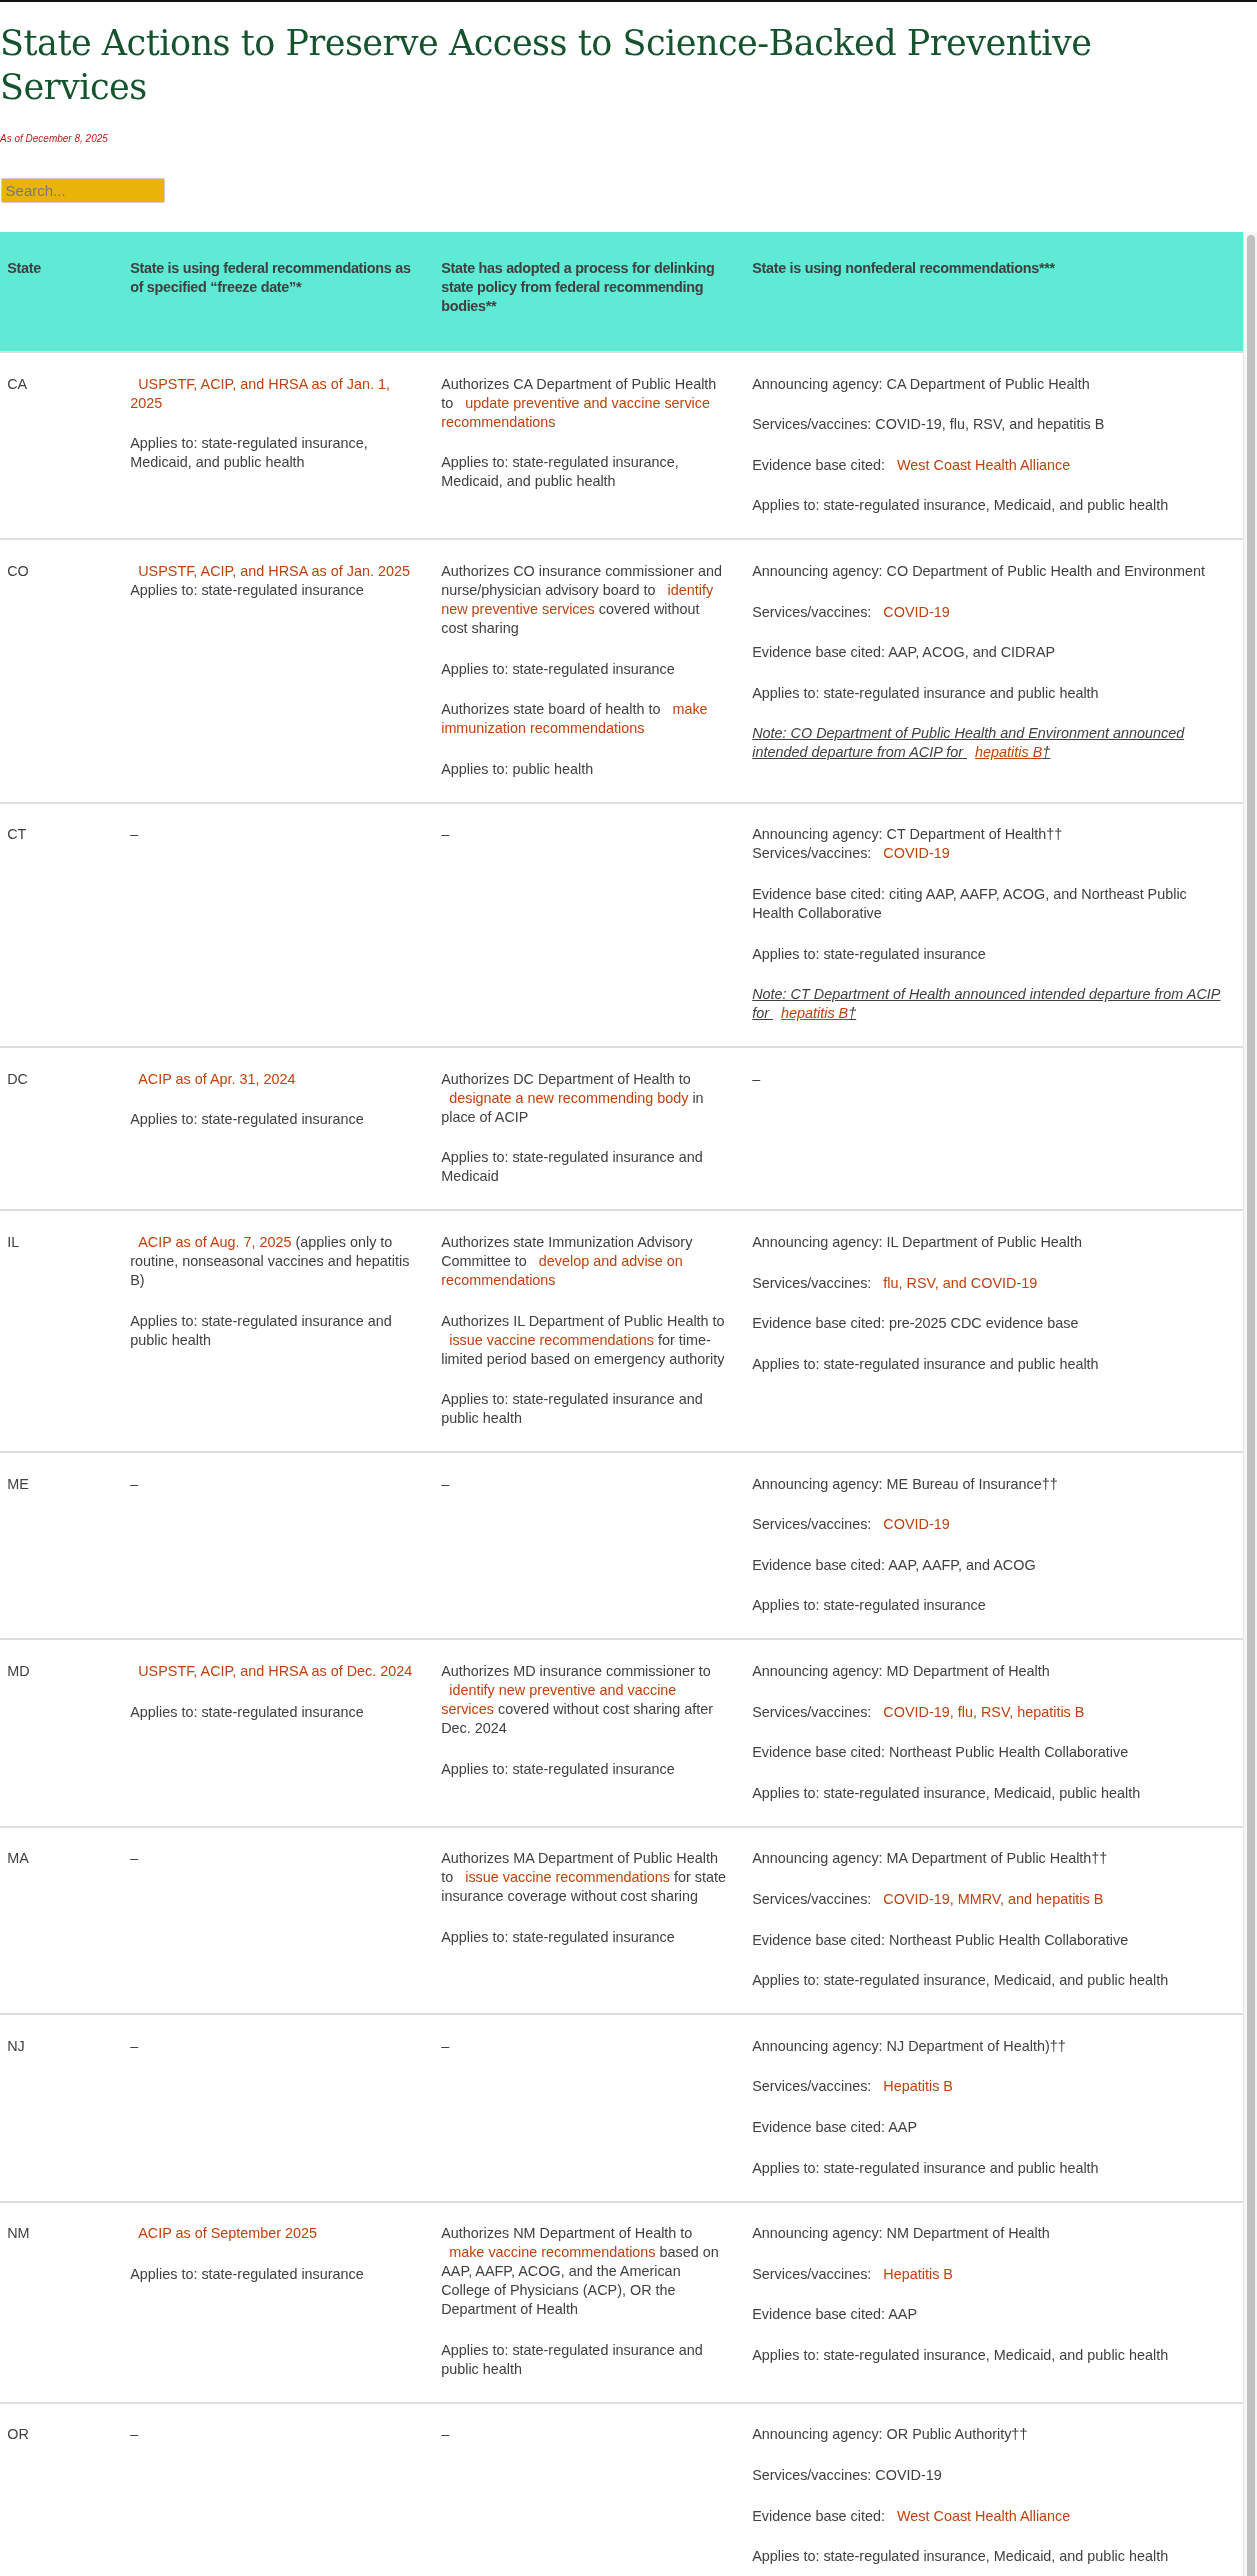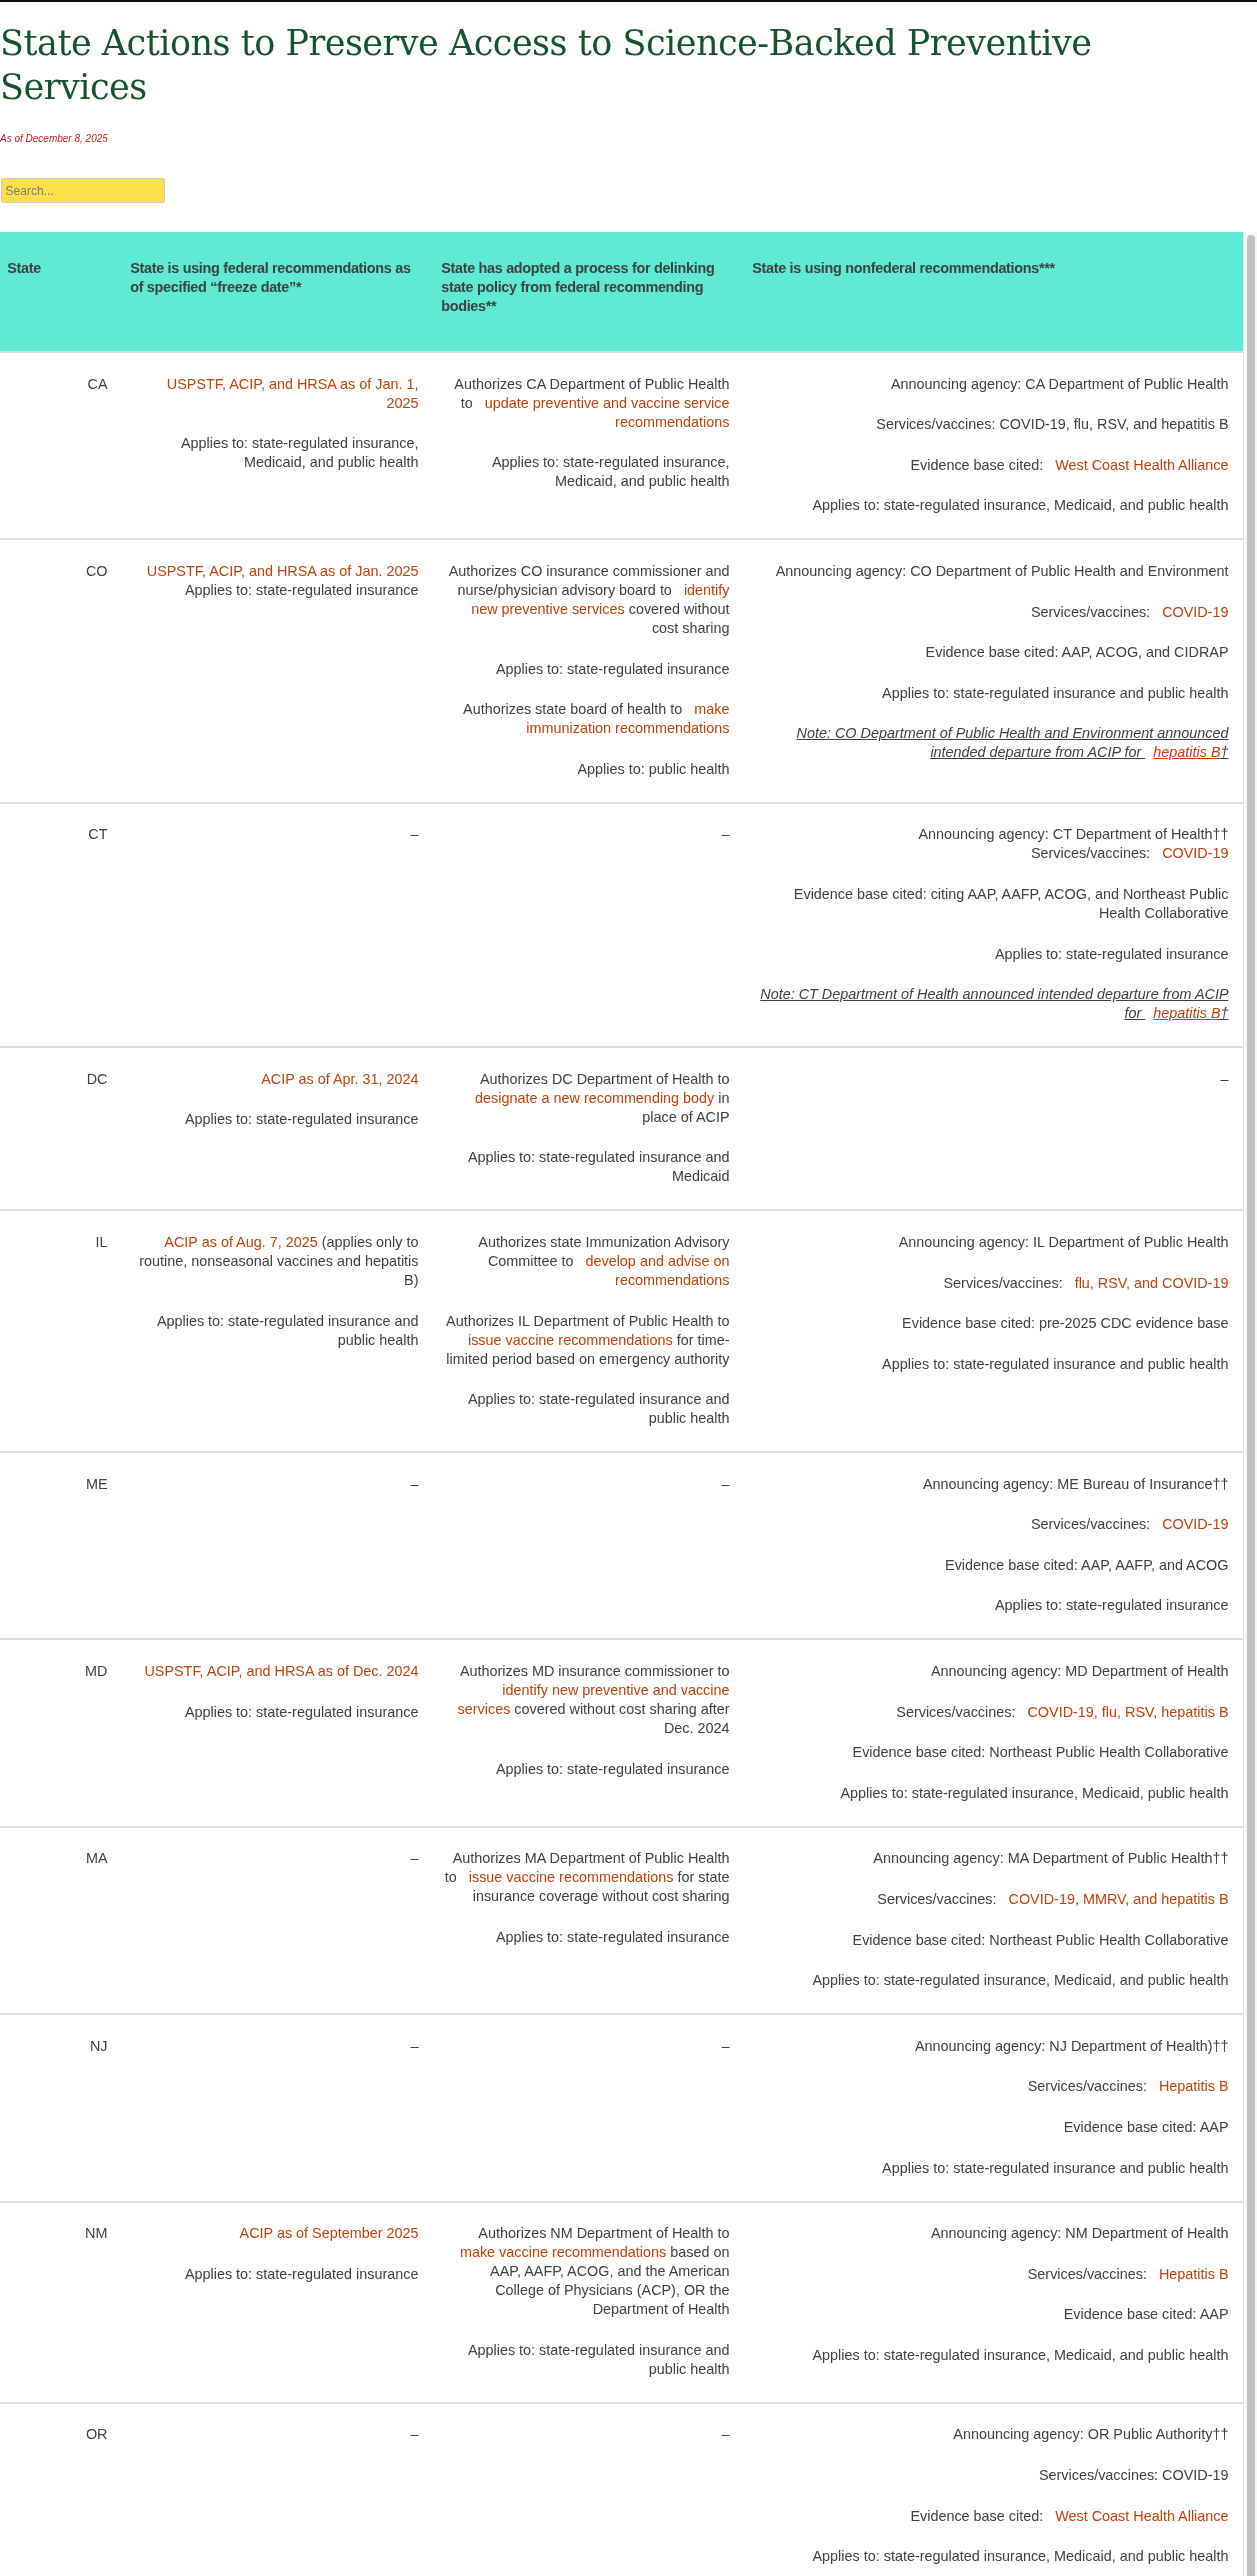--- a/index.html
+++ b/index.html
@@ -19,22 +19,22 @@
     font-size: 35px; line-height: 44px; color: #14532d; margin: 0;
     letter-spacing: -0.5px;
   }
   .subtitle {
     position: absolute; left: 0; top: 133px;
     font-style: italic; font-size: 10px; color: #b91c1c;
   }
   .search-input {
     position: absolute; left: 0.5px; top: 178px; width: 164px; height: 25px;
     box-sizing: border-box; border: 1px solid #cccccc; border-radius: 2.1px;
-    font-family: "Liberation Sans", sans-serif; font-size: 12px;
-    padding: 0 4.1px; color: #404040; background: #fde047; outline: none;
+    font-family: "Liberation Sans", sans-serif; font-size: 15px;
+    padding: 0 4.1px; color: #404040; background: #eab308; outline: none;
   }
   .search-input::placeholder { color: #777; }
 
   .table-wrap {
     position: absolute; left: 0; top: 232px; width: 1257px; height: 2737px;
     overflow: hidden;
   }
   .table-scroll {
     position: absolute; left: 0; top: 0; width: 1243px; height: 100%;
     overflow: hidden;
@@ -49,21 +49,20 @@
   table.data-table col.c4 { width: 499px; }
   thead th {
     background: #5eead4; text-align: left; vertical-align: top;
     font-weight: bold; padding: 27px 15.5px 35px 7.2px;
     border-bottom: 2.1px solid #dcdcdc;
     letter-spacing: -0.3px;
   }
   tbody td {
     vertical-align: top; padding: 21.6px 15.5px 23px 7.2px;
     border-bottom: 2.1px solid #dedede;
-    text-align: right;
   }
   tbody tr:last-child td { border-bottom: none; }
   td p { margin: 0 0 21.6px 0; }
   td p:last-child { margin-bottom: 0; }
   .lnk { color: #c2410c; text-decoration: none; cursor: pointer; margin-left: 8px; }
   .it { font-style: italic; text-decoration: underline; }
 
   .scrollbar-track {
     position: absolute; left: 1243px; top: 0; width: 14.4px; height: 100%;
     background: #f7f7f7; border-left: 1px solid #e6e6e6; box-sizing: border-box;

